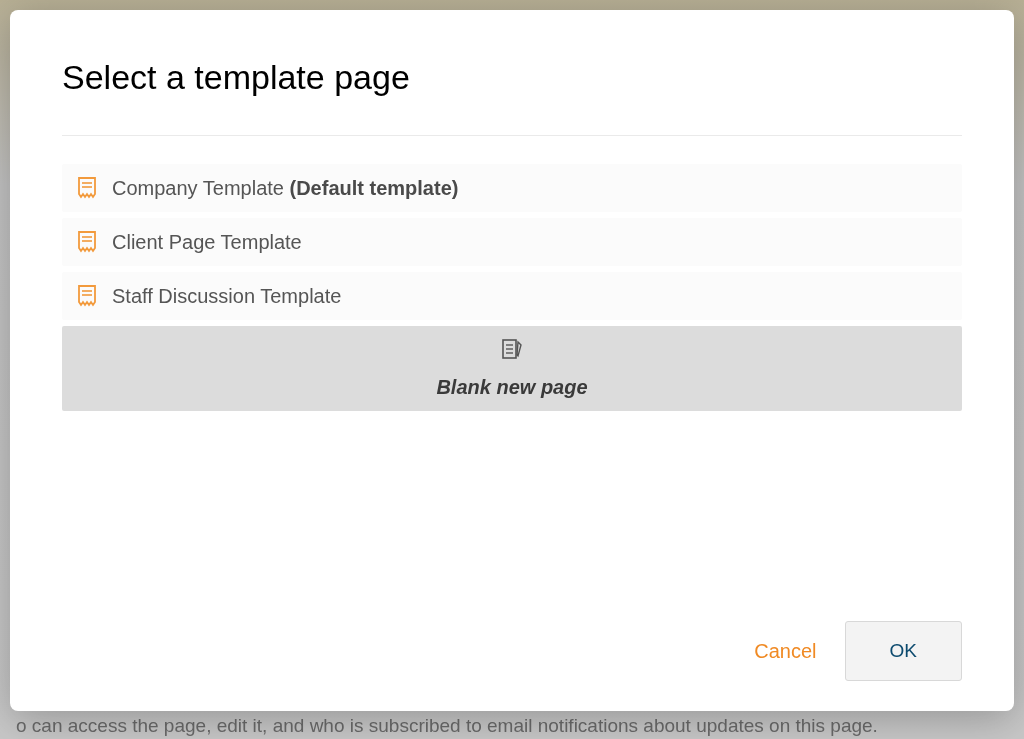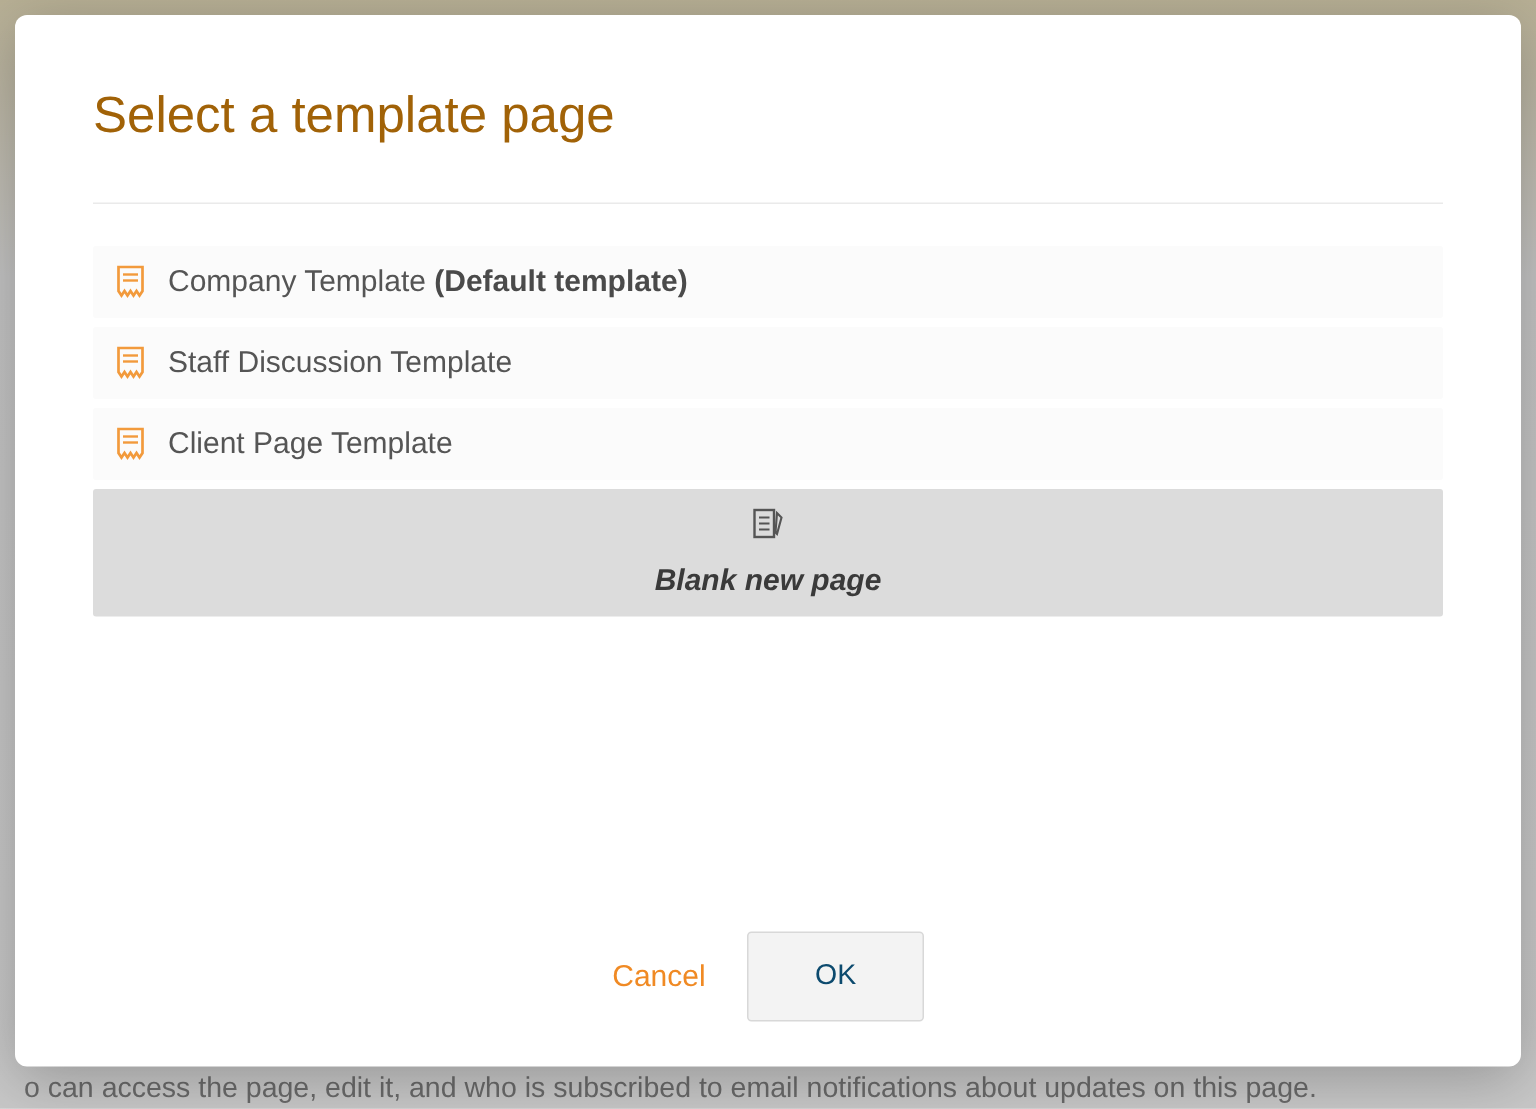--- a/index.html
+++ b/index.html
@@ -44,21 +44,21 @@
       border-radius: 8px;
       box-shadow: 0 8px 40px rgba(0,0,0,0.25);
       padding: 48px 52px 30px 52px;
       display: flex;
       flex-direction: column;
     }
 
     .modal-title {
       font-size: 34px;
       font-weight: 400;
-      color: #a16207;
+      color: #000000;
       margin-bottom: 38px;
     }
 
     .modal-description {
       font-size: 21px;
       line-height: 1.5;
       color: #5a5a5a;
       margin-bottom: 28px;
     }
 
@@ -106,21 +106,21 @@
     }
 
     .default-suffix {
       font-weight: 700;
       color: #4a4a4a;
     }
 
     .footer {
       margin-top: auto;
       display: flex;
-      justify-content: center;
+      justify-content: flex-end;
       align-items: center;
       gap: 28px;
     }
 
     .cancel-link {
       color: #f08a24;
       font-size: 20px;
       cursor: pointer;
       background: none;
       border: none;
@@ -178,32 +178,32 @@
 
 
     <div class="template-item">
       <span class="template-icon">
         <svg width="22" height="24" viewBox="0 0 22 24">
           <path d="M3 2 h16 v16 l-2 3 l-2 -3 l-2 3 l-2 -3 l-2 3 l-2 -3 l-2 3 l-2 -3 z" fill="none" stroke="#f29a3c" stroke-width="1.8"></path>
           <line x1="6" y1="7" x2="16" y2="7" stroke="#f29a3c" stroke-width="1.6"></line>
           <line x1="6" y1="11" x2="16" y2="11" stroke="#f29a3c" stroke-width="1.6"></line>
         </svg>
       </span>
-      <span>Staff Discussion Template</span>
+      <span>Client Page Template</span>
     </div>
 
     <div class="template-item">
       <span class="template-icon">
         <svg width="22" height="24" viewBox="0 0 22 24">
           <path d="M3 2 h16 v16 l-2 3 l-2 -3 l-2 3 l-2 -3 l-2 3 l-2 -3 l-2 3 l-2 -3 z" fill="none" stroke="#f29a3c" stroke-width="1.8"></path>
           <line x1="6" y1="7" x2="16" y2="7" stroke="#f29a3c" stroke-width="1.6"></line>
           <line x1="6" y1="11" x2="16" y2="11" stroke="#f29a3c" stroke-width="1.6"></line>
         </svg>
       </span>
-      <span>Client Page Template</span>
+      <span>Staff Discussion Template</span>
     </div>
 
     <div class="template-item selected">
       <span class="template-icon">
         <svg width="22" height="24" viewBox="0 0 22 24">
           <rect x="2" y="2" width="13" height="18" fill="none" stroke="#555" stroke-width="1.6"></rect>
           <line x1="5" y1="7" x2="12" y2="7" stroke="#555" stroke-width="1.4"></line>
           <line x1="5" y1="11" x2="12" y2="11" stroke="#555" stroke-width="1.4"></line>
           <line x1="5" y1="15" x2="12" y2="15" stroke="#555" stroke-width="1.4"></line>
           <path d="M17 4 l3 3 l-3 11 l-1 -1 z" fill="none" stroke="#555" stroke-width="1.4"></path>

